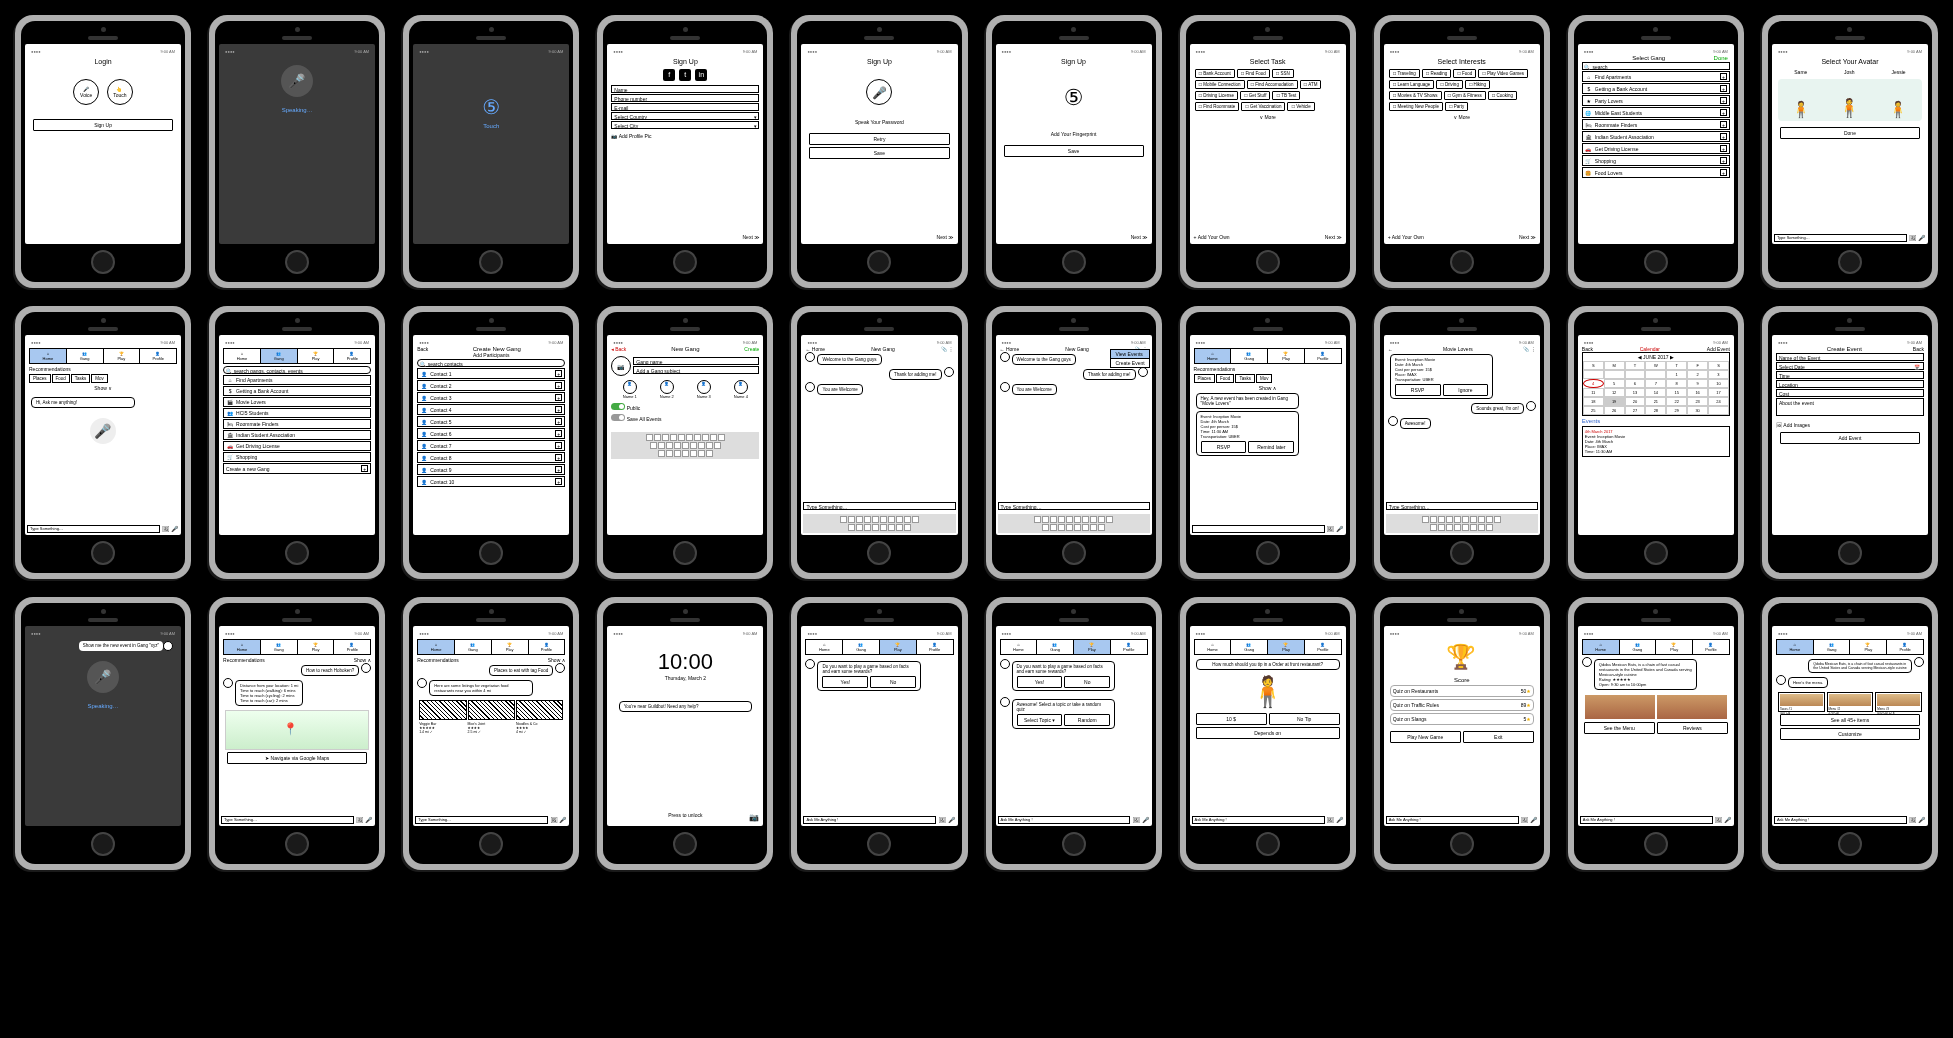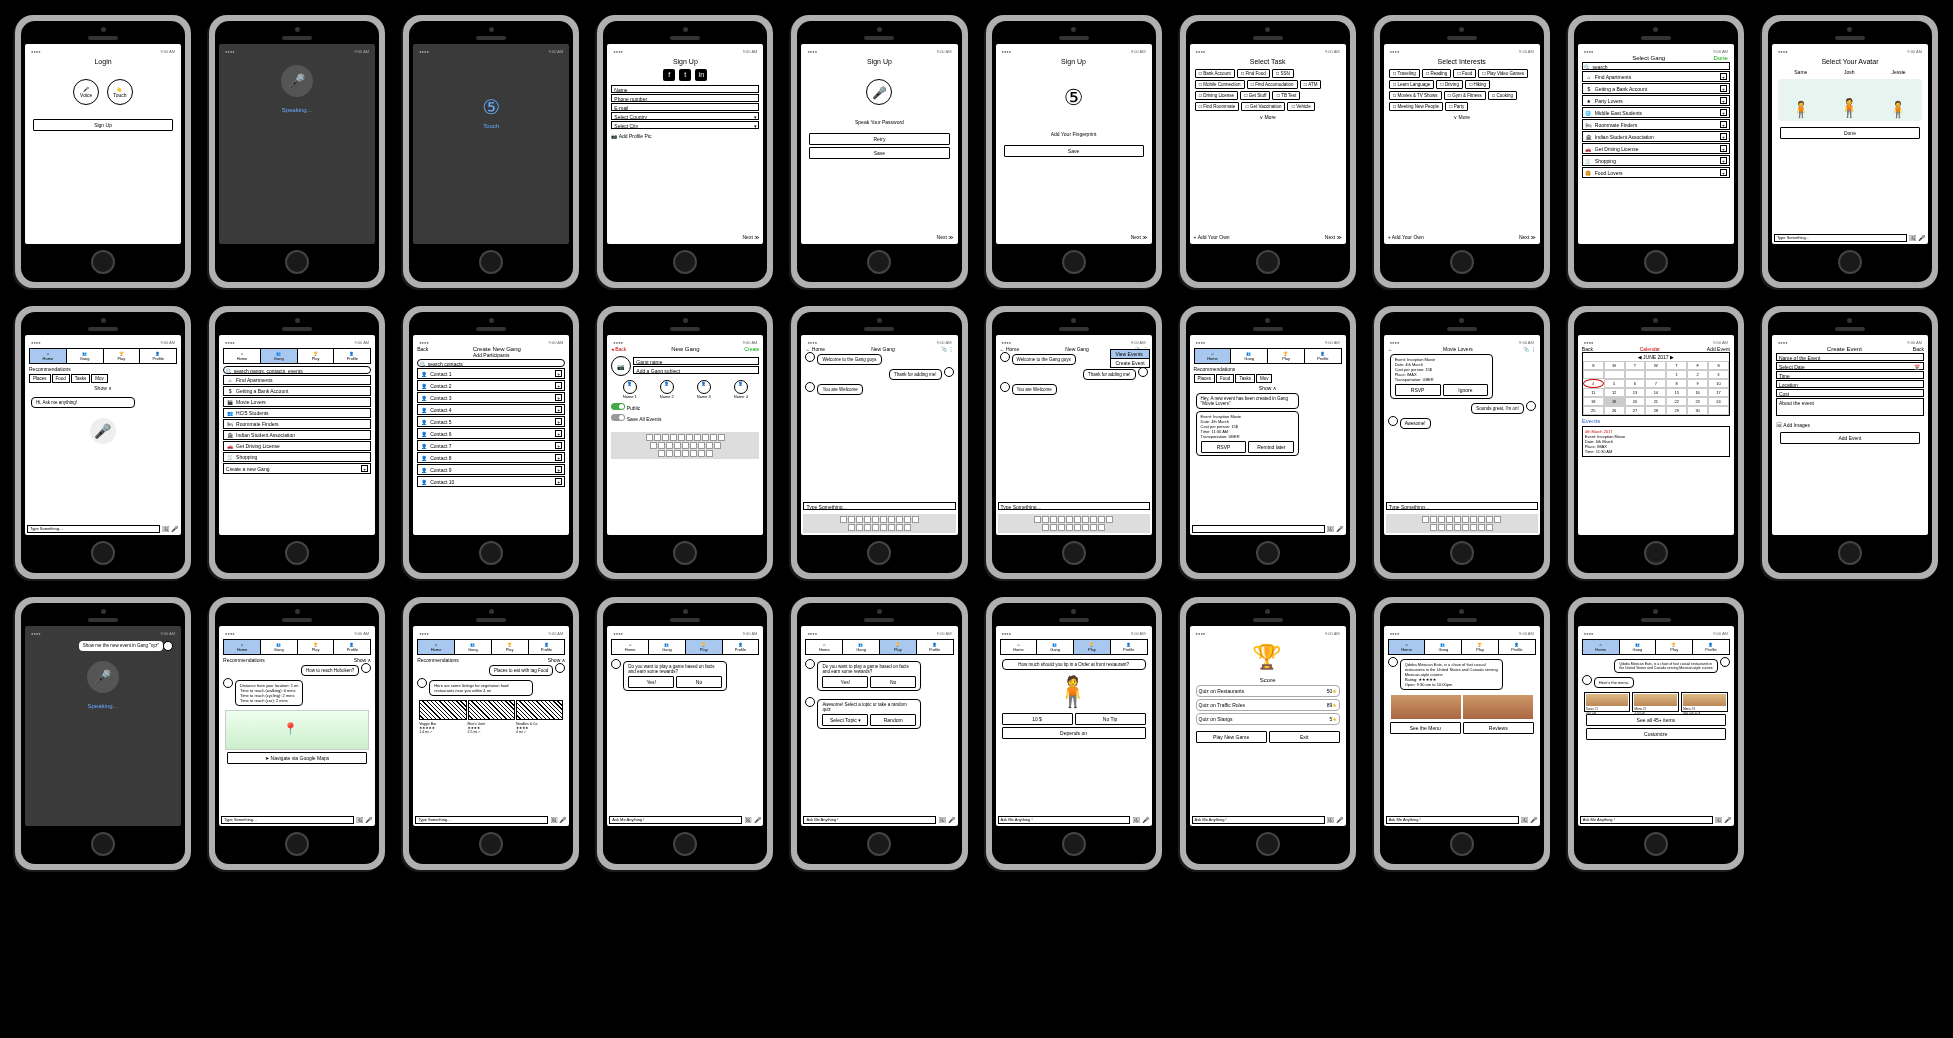--- a/index.html
+++ b/index.html
@@ -998,20 +998,38 @@
 <div class="bottom-input">
             <div class="inp">Type Something…</div>
             <span>🖼</span>
             <span>🎤</span>
           </div>
 </div>
         <div class="home-btn"></div>
       </div>
     </div>
 
+<div class="phone">
+      <div class="phone-inner">
+        <div class="camera"></div>
+        <div class="speaker"></div>
+<div class="screen">
+          <div class="status-bar">
+            <span>●●●●</span>
+            <span>9:00 AM</span>
+          </div>
+<div style="text-align:center;font-size:22px;margin-top:12px">10:00</div>
+<div style="text-align:center;font-size:5px">Thursday, March 2</div>
+<div class="chat-bubble" style="margin:20px auto;max-width:90%">You're near Guildbot! Need any help?</div>
+<div style="text-align:center;font-size:5px;position:absolute;bottom:8px;left:0;right:0">Press to unlock</div>
+<div style="position:absolute;bottom:4px;right:4px;font-size:8px">📷</div>
+</div>
+        <div class="home-btn"></div>
+      </div>
+    </div>
 
 <div class="phone">
       <div class="phone-inner">
         <div class="camera"></div>
         <div class="speaker"></div>
 <div class="screen">
           <div class="status-bar">
             <span>●●●●</span>
             <span>9:00 AM</span>
           </div>

